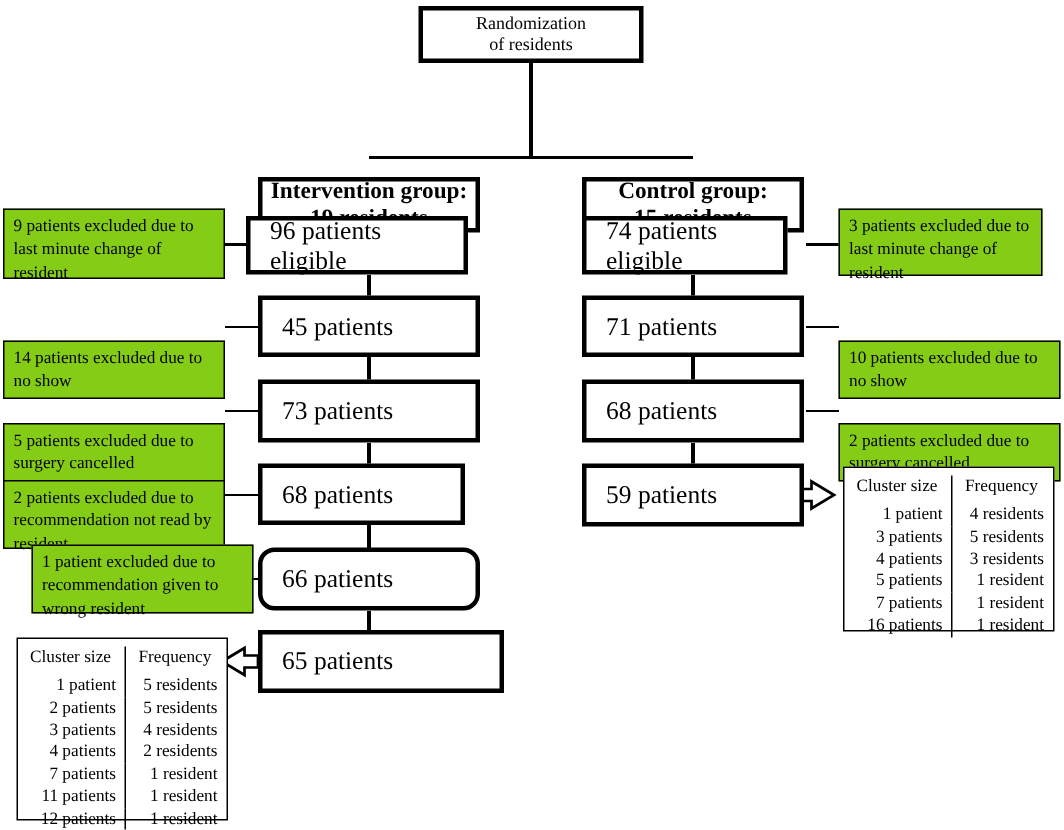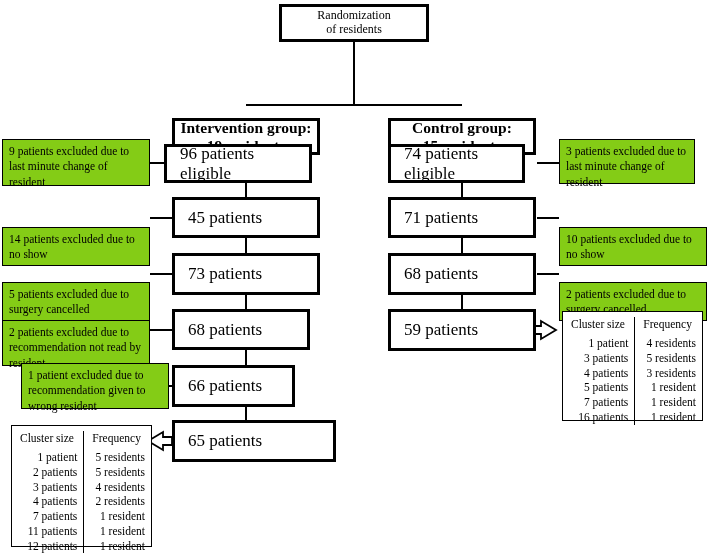--- a/index.html
+++ b/index.html
@@ -164,21 +164,21 @@
   </div>
   <div class="node main" style="left:172px; top:197px; width:148px; height:41px;">
     <span>45 patients</span>
   </div>
   <div class="node main" style="left:172px; top:253px; width:148px; height:42px;">
     <span>73 patients</span>
   </div>
   <div class="node main" style="left:172px; top:309px; width:138px; height:41px;">
     <span>68 patients</span>
   </div>
-  <div class="node main" style="left:172px; top:365px; width:123px; height:42px;">
+  <div class="node main" style="left:172px; top:365px; width:148px; height:42px;border-radius:11px;">
     <span>66 patients</span>
   </div>
   <div class="node main" style="left:172px; top:420px; width:164px; height:42px;">
     <span>65 patients</span>
   </div>
 
   <div class="node main" style="left:388px; top:144px; width:137px; height:39px;">
     <span>74 patients eligible</span>
   </div>
   <div class="node main" style="left:388px; top:197px; width:148px; height:41px;">

